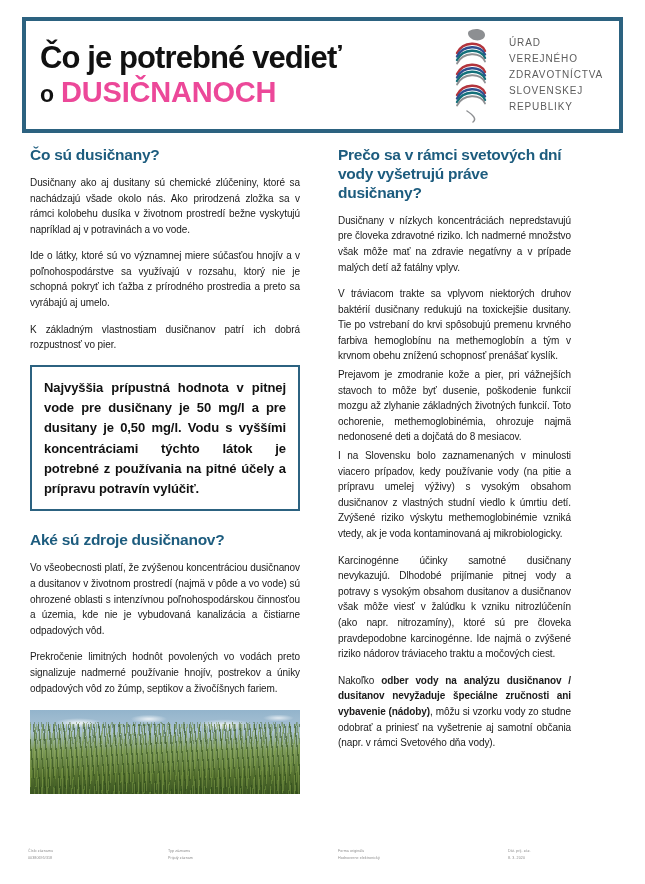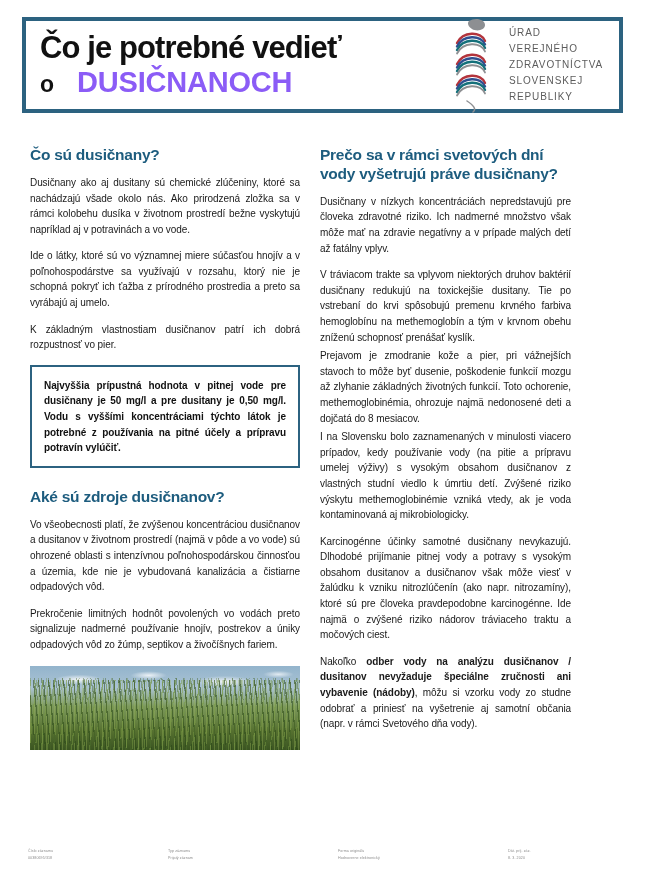--- a/index.html
+++ b/index.html
@@ -19,21 +19,21 @@
     overflow: hidden;
     box-sizing: border-box;
   }
 
   
   .header {
     position: absolute;
     left: 22px;
     top: 17px;
     width: 601px;
-    height: 96px;
+    height: 116px;
     border: 4px solid #2c6280;
     background: #ffffff;
     box-sizing: border-box;
     display: flex;
     align-items: center;
     gap: 24px;
   }
   .header-titles {
     padding-left: 14px;
     flex: 1 1 auto;
@@ -53,23 +53,22 @@
     line-height: 1.06;
     letter-spacing: -0.6px;
     white-space: nowrap;
   }
   .title-small-o {
     color: #111111;
     font-size: 23px;
     letter-spacing: -0.5px;
   }
   .title-accent {
-    color: #8b5cf6;
+    color: #ec4899;
     letter-spacing: -0.2px;
-    margin-left: 16px;
   }
   .header-logo {
     flex: 0 0 auto;
     display: flex;
     align-items: center;
     padding-right: 16px;
     gap: 10px;
   }
   .logo-mark {
     width: 44px;
@@ -99,20 +98,21 @@
   }
   .col-left {
     width: 322px;
     padding-left: 30px;
     padding-right: 12px;
   }
   .col-right {
     width: 323px;
     padding-left: 8px;
     padding-right: 22px;
+    margin-left: 18px;
   }
 
   h2.sec-title {
     margin: 0 0 10px 0;
     font-size: 15.5px;
     font-weight: 700;
     color: #111111;
     letter-spacing: -0.25px;
     line-height: 1.22;
   }
@@ -140,21 +140,21 @@
 
   
   .callout {
     border: 2.5px solid #2c6280;
     padding: 11px 12px 10px 12px;
     margin: 12px 0 20px 0;
     box-sizing: border-box;
   }
   .callout p {
     margin: 0;
-    font-size: 10px;
+    font-size: 13px;
     line-height: 1.56;
     font-weight: 700;
     color: #111111;
     text-align: justify;
     letter-spacing: -0.08px;
   }
 
   
   .photo {
     margin-top: 14px;

